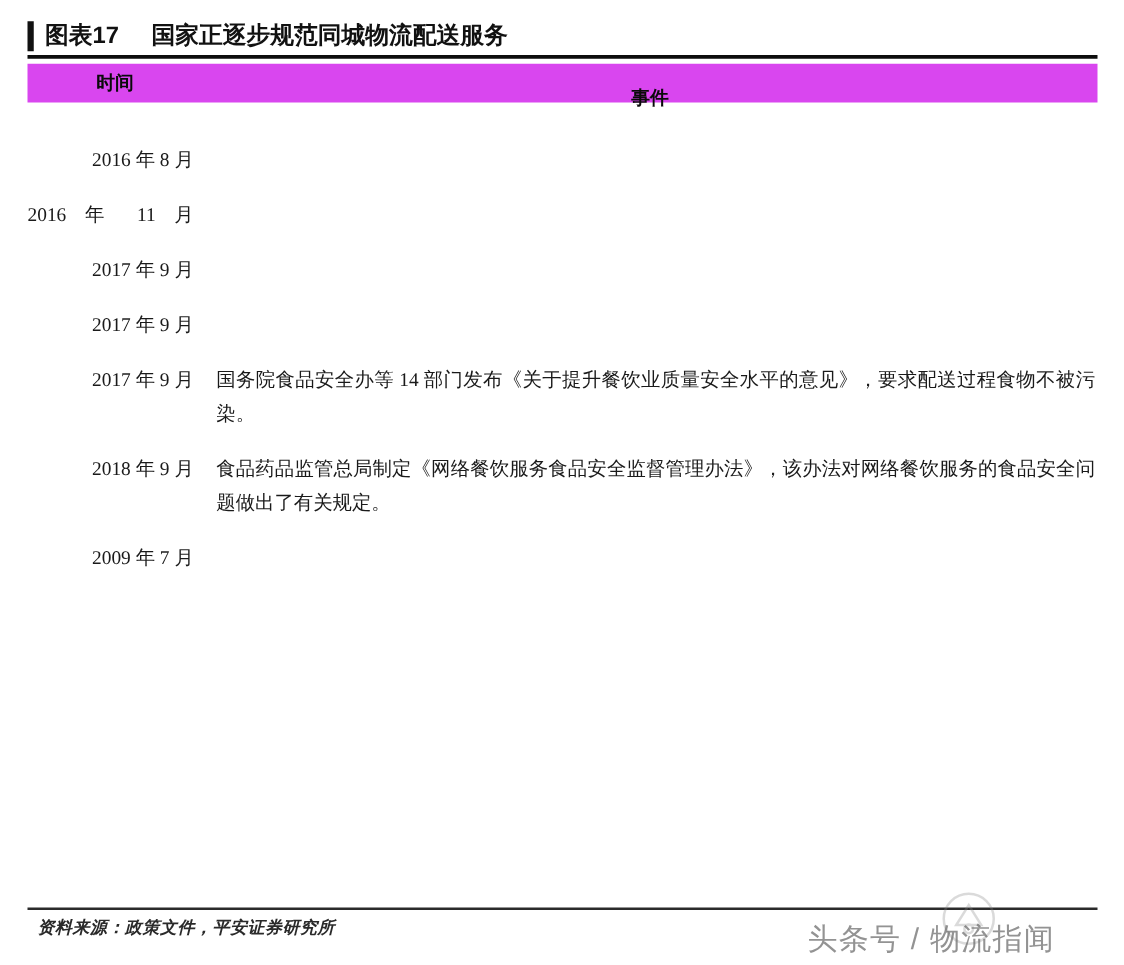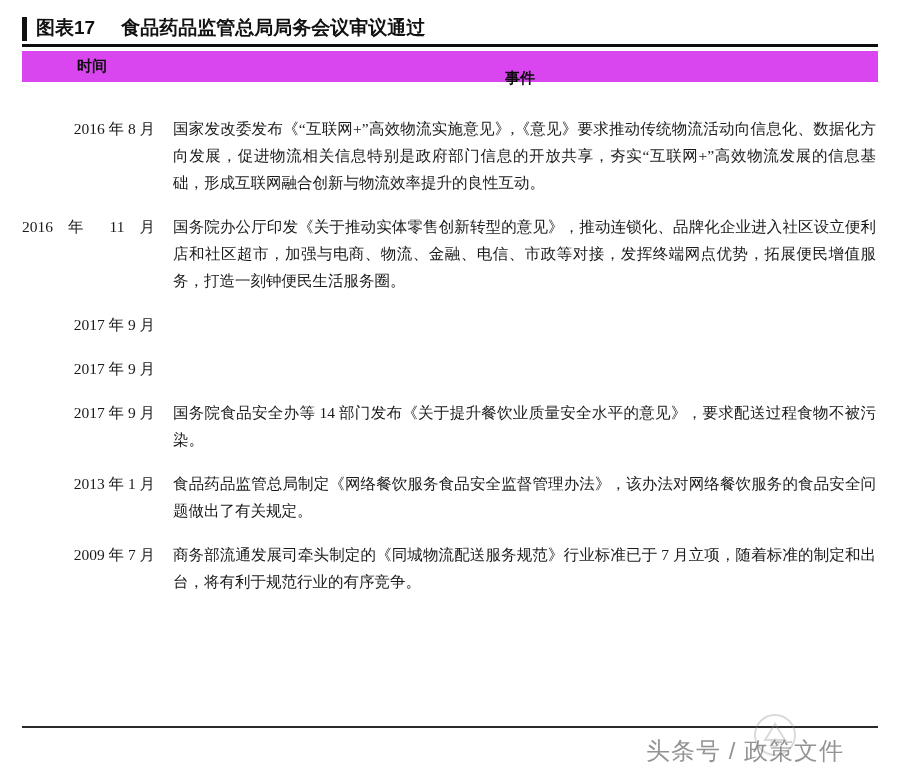--- a/index.html
+++ b/index.html
@@ -183,74 +183,72 @@
   .watermark-logo svg { display: block; }
 </style>
 </head>
 <body>
 
 <div class="page">
 
   <div class="title-row">
     <div class="title-bar"></div>
     <div class="title-label">图表17</div>
-    <div class="title-text">食品药品监管总局局务会议审议通过</div>
+    <div class="title-text">国家正逐步规范同城物流配送服务</div>
   </div>
 
   <div class="title-rule"></div>
 
   <div class="table">
 
     <div class="thead">
       <div class="th-time">时间</div>
       <div class="th-event">事件</div>
     </div>
 
     <div class="tbody">
 
       <div class="row">
         <div class="cell-time nowrap">2016 年 8 月</div>
-        <div class="cell-event">国家发改委发布《“互联网+”高效物流实施意见》,《意见》要求推动传统物流活动向信息化、数据化方向发展，促进物流相关信息特别是政府部门信息的开放共享，夯实“互联网+”高效物流发展的信息基础，形成互联网融合创新与物流效率提升的良性互动。</div>
       </div>
 
       <div class="row">
         <div class="cell-time">2016 年 11 月</div>
-        <div class="cell-event">国务院办公厅印发《关于推动实体零售创新转型的意见》，推动连锁化、品牌化企业进入社区设立便利店和社区超市，加强与电商、物流、金融、电信、市政等对接，发挥终端网点优势，拓展便民增值服务，打造一刻钟便民生活服务圈。</div>
       </div>
 
       <div class="row">
         <div class="cell-time nowrap">2017 年 9 月</div>
       </div>
 
       <div class="row">
         <div class="cell-time nowrap">2017 年 9 月</div>
       </div>
 
       <div class="row">
         <div class="cell-time nowrap">2017 年 9 月</div>
         <div class="cell-event">国务院食品安全办等 14 部门发布《关于提升餐饮业质量安全水平的意见》，要求配送过程食物不被污染。</div>
       </div>
 
       <div class="row">
-        <div class="cell-time nowrap">2013 年 1 月</div>
+        <div class="cell-time nowrap">2018 年 9 月</div>
         <div class="cell-event">食品药品监管总局制定《网络餐饮服务食品安全监督管理办法》，该办法对网络餐饮服务的食品安全问题做出了有关规定。</div>
       </div>
 
       <div class="row">
         <div class="cell-time nowrap">2009 年 7 月</div>
-        <div class="cell-event">商务部流通发展司牵头制定的《同城物流配送服务规范》行业标准已于 7 月立项，随着标准的制定和出台，将有利于规范行业的有序竞争。</div>
       </div>
 
     </div>
   </div>
 
   <div class="foot-rule"></div>
+  <div class="source">资料来源：政策文件，平安证券研究所</div>
 
   <div class="watermark-logo">
     <svg viewBox="0 0 46 46" width="46" height="46" aria-hidden="true">
       <circle cx="23" cy="23" r="20" fill="none" stroke="#888" stroke-width="2"></circle>
       <path d="M13 28 L23 12 L33 28 Z" fill="none" stroke="#888" stroke-width="2"></path>
       <circle cx="23" cy="31" r="3.5" fill="none" stroke="#888" stroke-width="2"></circle>
     </svg>
   </div>
-  <div class="watermark">头条号 / 政策文件</div>
+  <div class="watermark">头条号 / 物流指闻</div>
 
 </div>
 
 </body></html>

